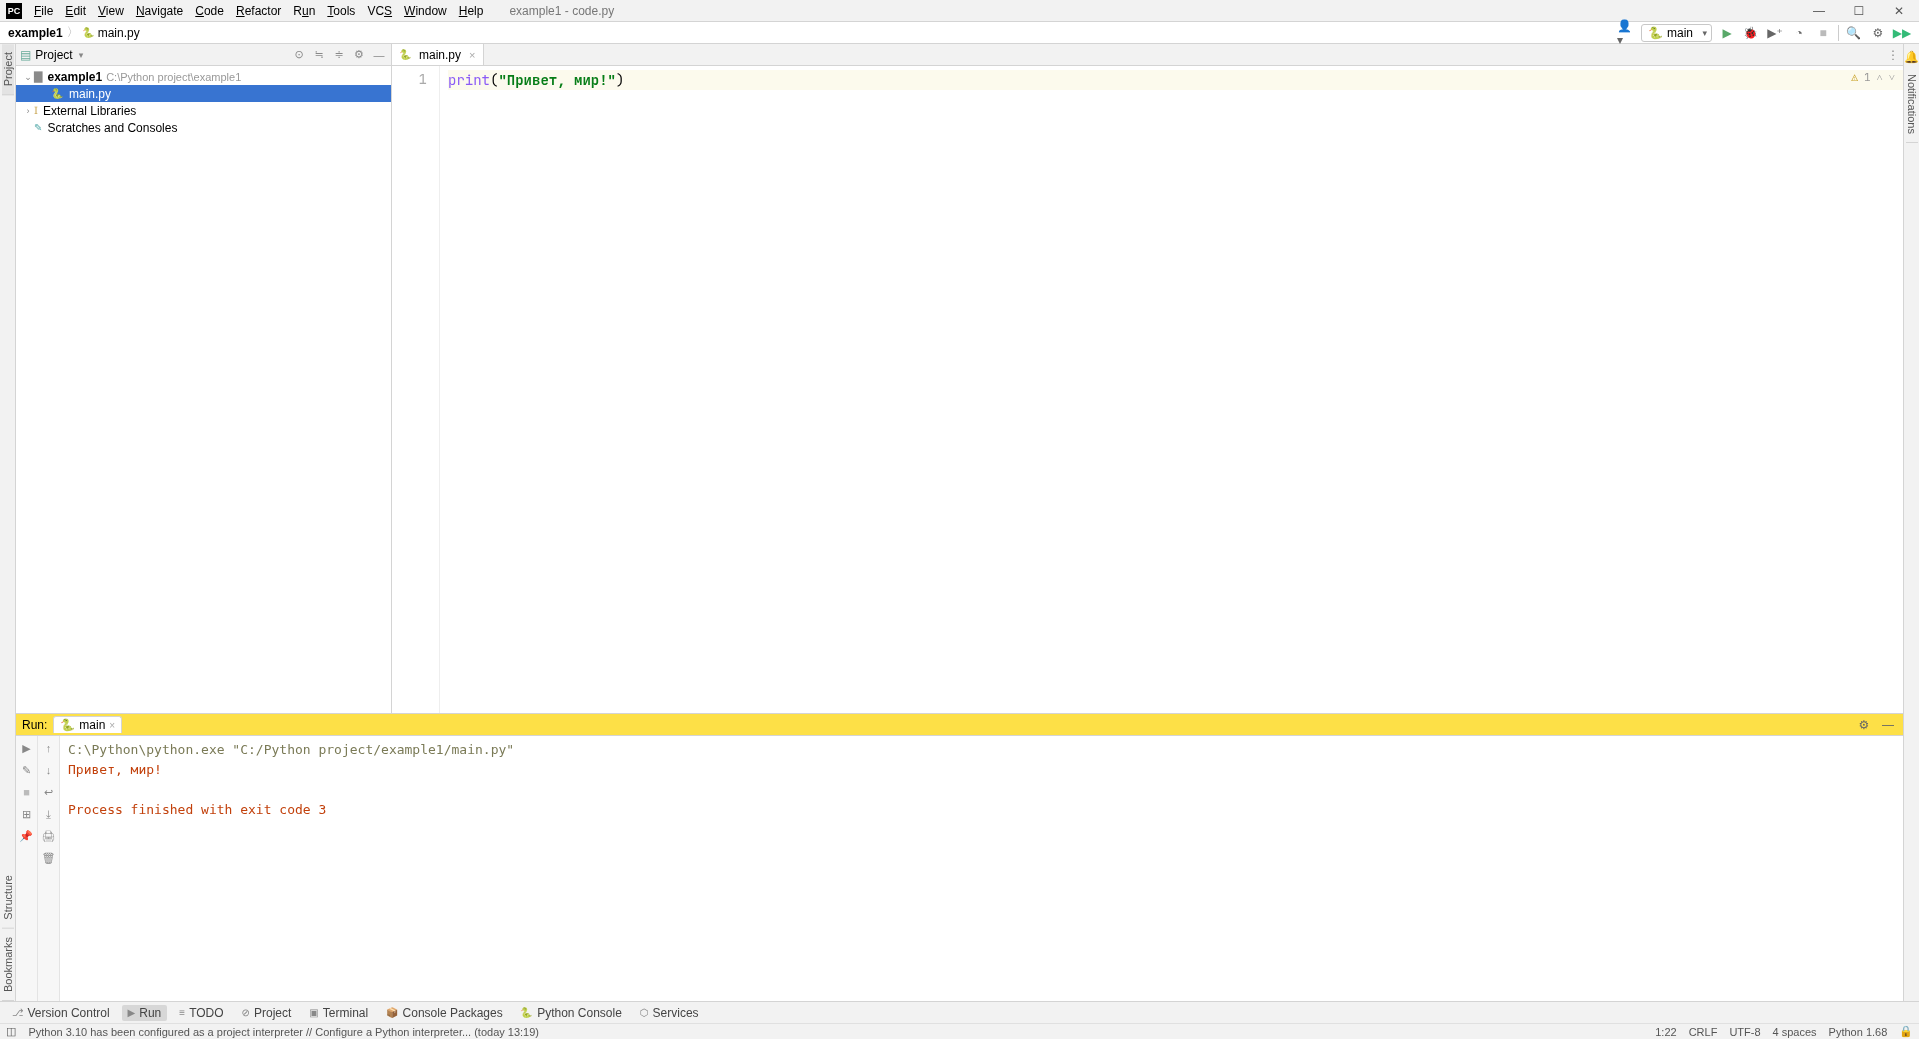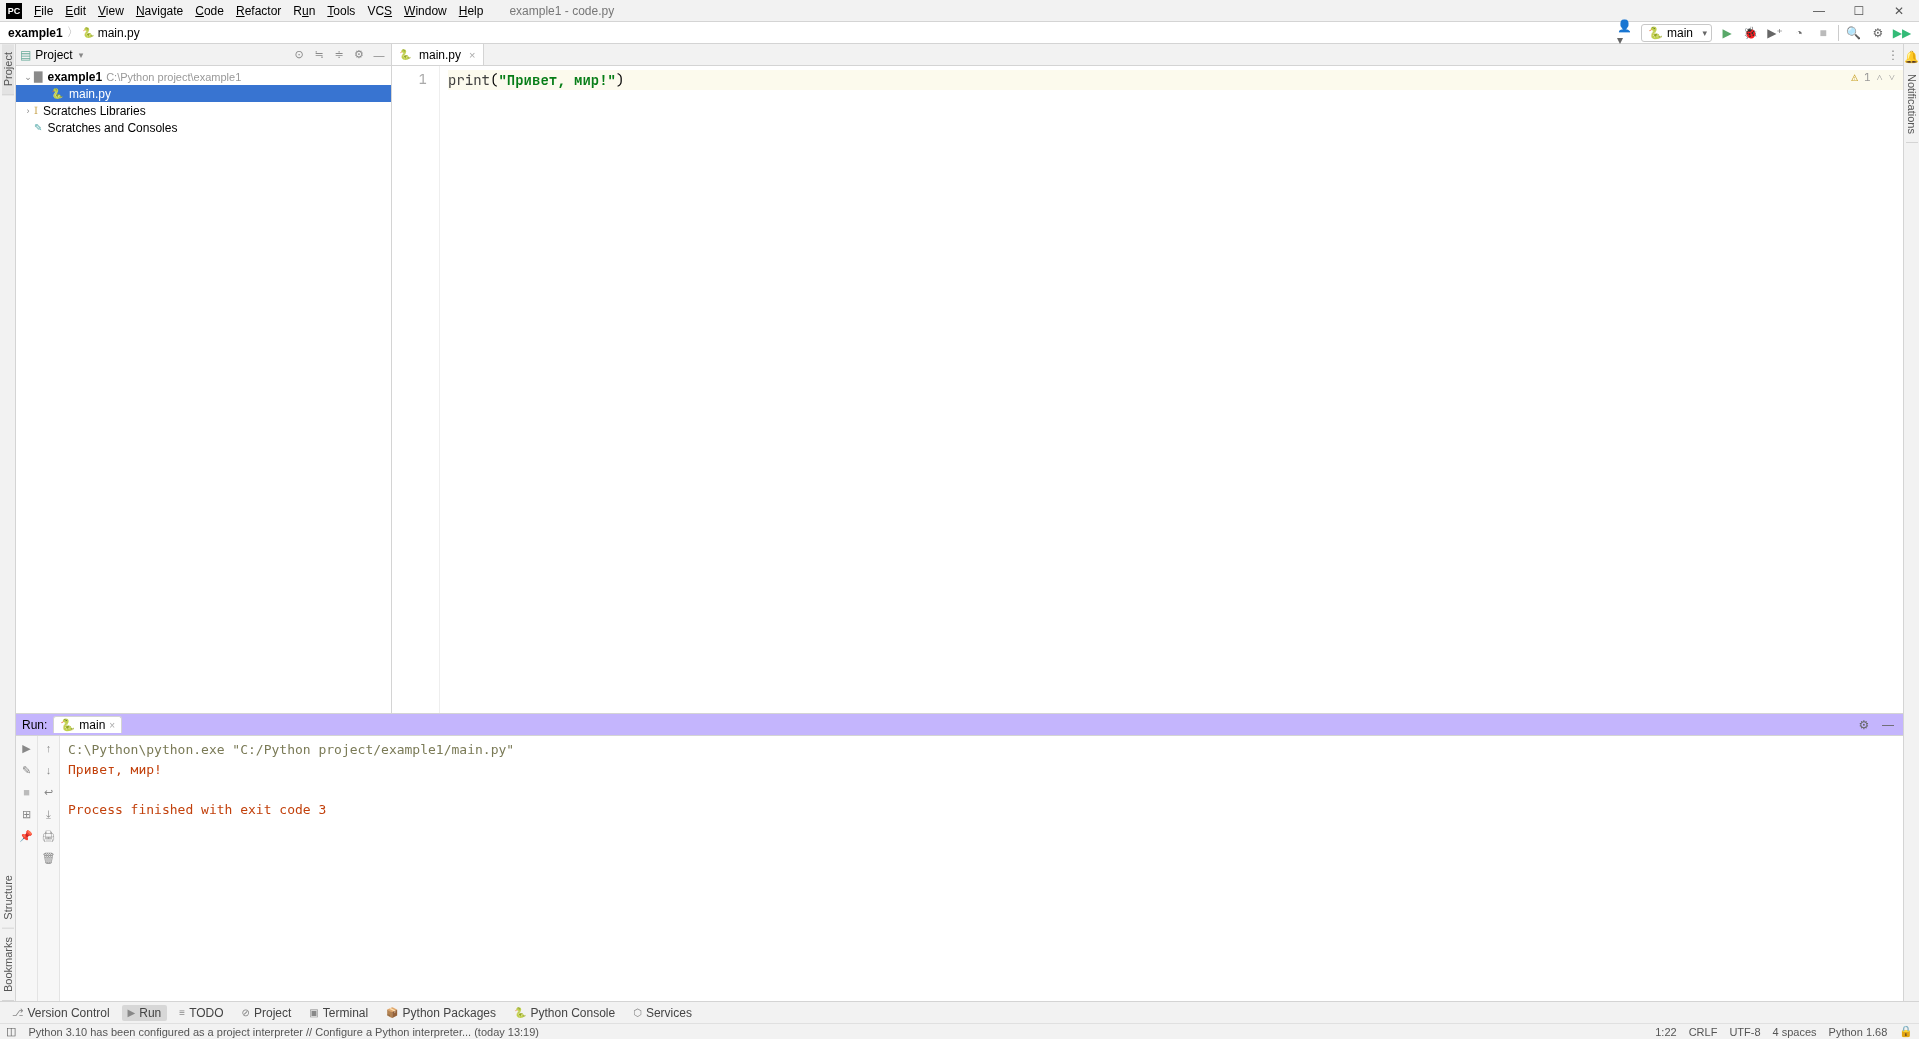--- a/index.html
+++ b/index.html
@@ -48,27 +48,27 @@
 .pyf-icon { width: 12px; height: 12px; display: inline-flex; align-items: center; justify-content: center; color: #3b7; font-size: 10px; margin-right: 3px; }
 .editor-area { flex: 1; display: flex; flex-direction: column; background: #fff; }
 .editor-tabs { height: 22px; background: #f2f2f2; border-bottom: 1px solid #d4d4d4; display: flex; align-items: stretch; }
 .editor-tab { display: flex; align-items: center; padding: 0 8px; background: #fff; border-right: 1px solid #d4d4d4; gap: 4px; position: relative; }
 .editor-tab .close { color: #aaa; font-size: 11px; margin-left: 4px; }
 .editor-tabs .more { margin-left: auto; width: 20px; display: flex; align-items: center; justify-content: center; color: #888; }
 .editor-body { flex: 1; display: flex; position: relative; font-family: "JetBrains Mono", Consolas, monospace; font-size: 14px; }
 .gutter-col { width: 48px; text-align: right; padding: 4px 12px 0 0; color: #aaa; background: #fff; border-right: 1px solid #eee; }
 .code-col { flex: 1; padding: 4px 0 0 8px; background: #fff; position: relative; }
 .code-line { white-space: pre; line-height: 20px; }
-.code-line .fn { color: #404040; }
+.code-line .fn { color: #8b5cf6; }
 .code-line .str { color: #067d17; font-weight: bold; }
 .code-line.hl { background: #fcfaed; }
 .lint-strip { position: absolute; top: 4px; right: 8px; display: flex; align-items: center; gap: 6px; color: #999; font-size: 11px; }
 .lint-strip .warn { color: #c9a227; }
 .run-panel { height: 288px; border-top: 1px solid #d4d4d4; display: flex; flex-direction: column; background: #fff; }
-.run-header { height: 22px; background: #c4b5fd; border-bottom: 1px solid #d4d4d4; display: flex; align-items: center; padding: 0 6px; gap: 6px; }
+.run-header { height: 22px; background: #fde047; border-bottom: 1px solid #d4d4d4; display: flex; align-items: center; padding: 0 6px; gap: 6px; }
 .run-header .spacer { flex: 1; }
 .run-tab { display: flex; align-items: center; gap: 4px; padding: 1px 6px; background: #fff; border: 1px solid #d4d4d4; border-bottom: none; border-radius: 3px 3px 0 0; }
 .run-tab .close { color: #aaa; font-size: 10px; }
 .run-body { flex: 1; display: flex; }
 .run-gutter { width: 22px; background: #f7f7f7; border-right: 1px solid #e4e4e4; display: flex; flex-direction: column; align-items: center; padding-top: 4px; gap: 6px; }
 .run-gutter2 { width: 22px; background: #f7f7f7; border-right: 1px solid #e4e4e4; display: flex; flex-direction: column; align-items: center; padding-top: 4px; gap: 6px; }
 .run-gutter .g, .run-gutter2 .g { width: 16px; height: 16px; display: flex; align-items: center; justify-content: center; color: #888; font-size: 11px; }
 .run-console { flex: 1; font-family: Consolas, monospace; font-size: 13px; padding: 4px 8px; white-space: pre; line-height: 20px; }
 .rc-cmd { color: #7a7a56; }
 .rc-out { color: #c2410c; }
@@ -162,21 +162,21 @@
             <span class="path">C:\Python project\example1</span>
           </div>
           <div class="tree-row selected">
             <span class="indent" style="width:30px"></span>
             <span class="pyf-icon">🐍</span>
             <span class="name">main.py</span>
           </div>
           <div class="tree-row">
             <span class="tree-arrow">›</span>
             <span class="lib-icon">𝕀</span>
-            <span class="name">Scratches Libraries</span>
+            <span class="name">External Libraries</span>
           </div>
           <div class="tree-row">
             <span class="indent" style="width:12px"></span>
             <span class="scratch-icon">✎</span>
             <span class="name">Scratches and Consoles</span>
           </div>
         </div>
       </div>
 
       <div class="editor-area">
@@ -264,21 +264,21 @@
   <div class="bt-btn">
       <span class="ic">⊘</span>
       <span>Project</span>
     </div>
   <div class="bt-btn">
       <span class="ic">▣</span>
       <span>Terminal</span>
     </div>
   <div class="bt-btn">
       <span class="ic">📦</span>
-      <span>Python Packages</span>
+      <span>Console Packages</span>
     </div>
   <div class="bt-btn">
       <span class="ic">🐍</span>
       <span>Python Console</span>
     </div>
   <div class="bt-btn">
       <span class="ic">⬡</span>
       <span>Services</span>
     </div>
 </div>

